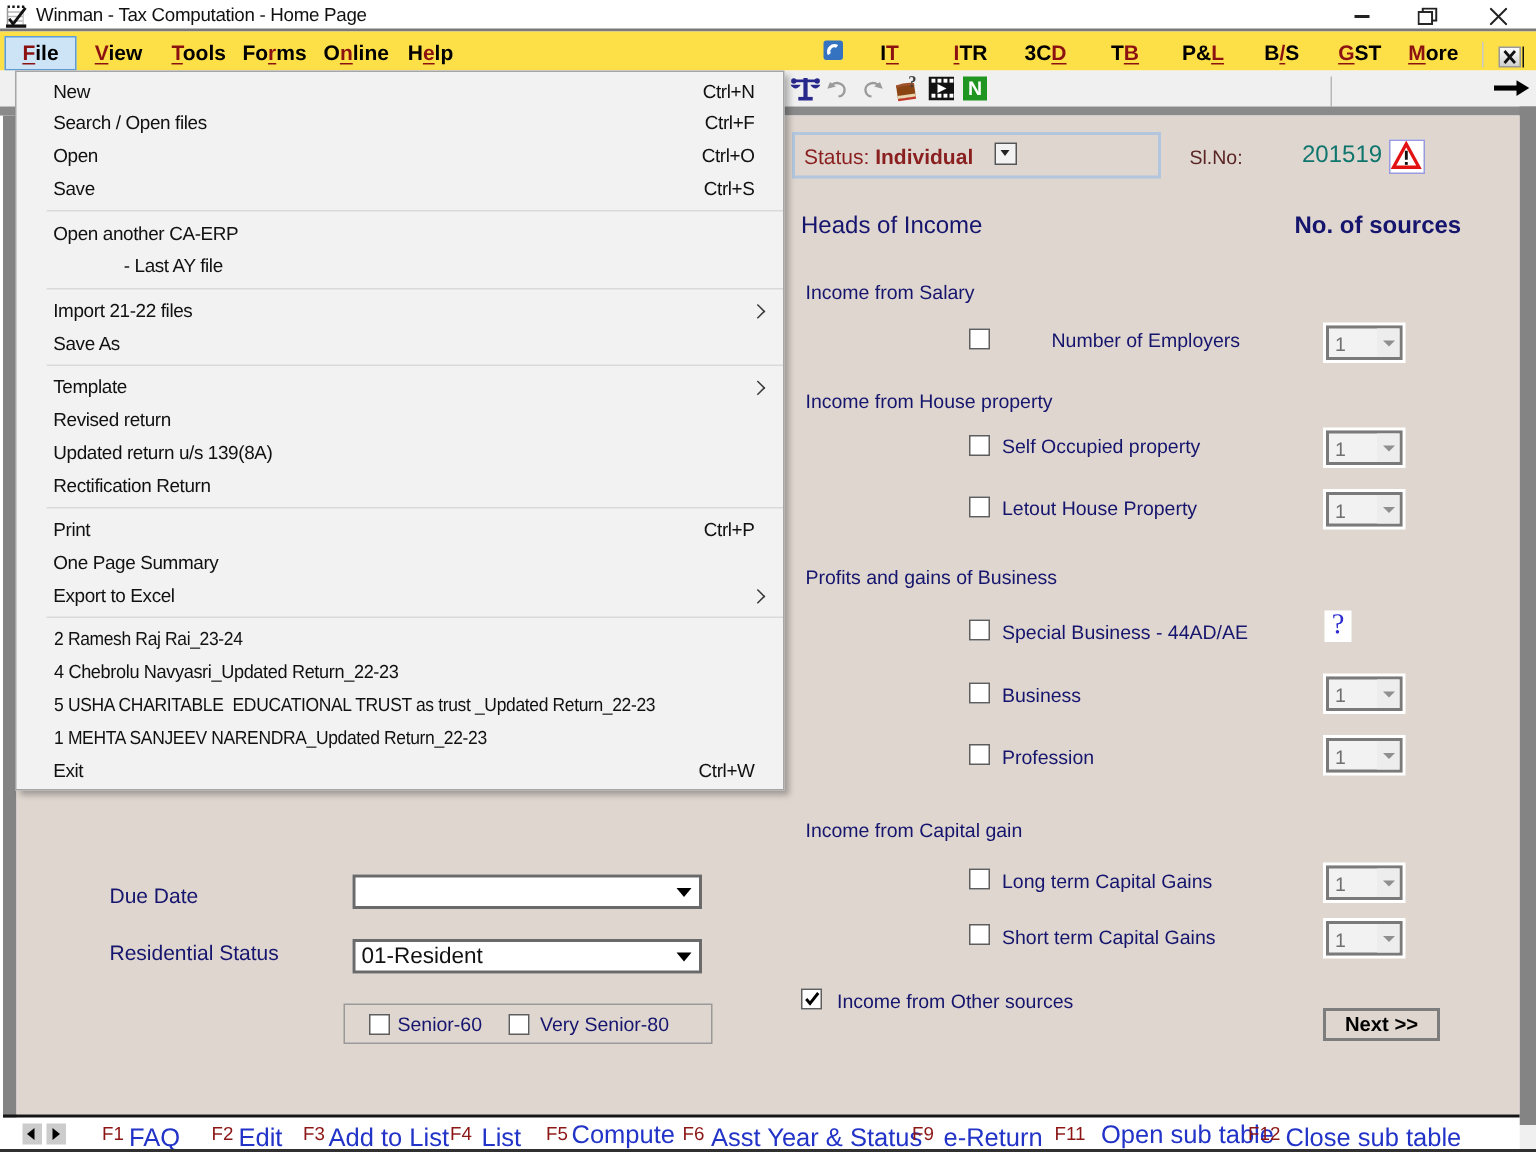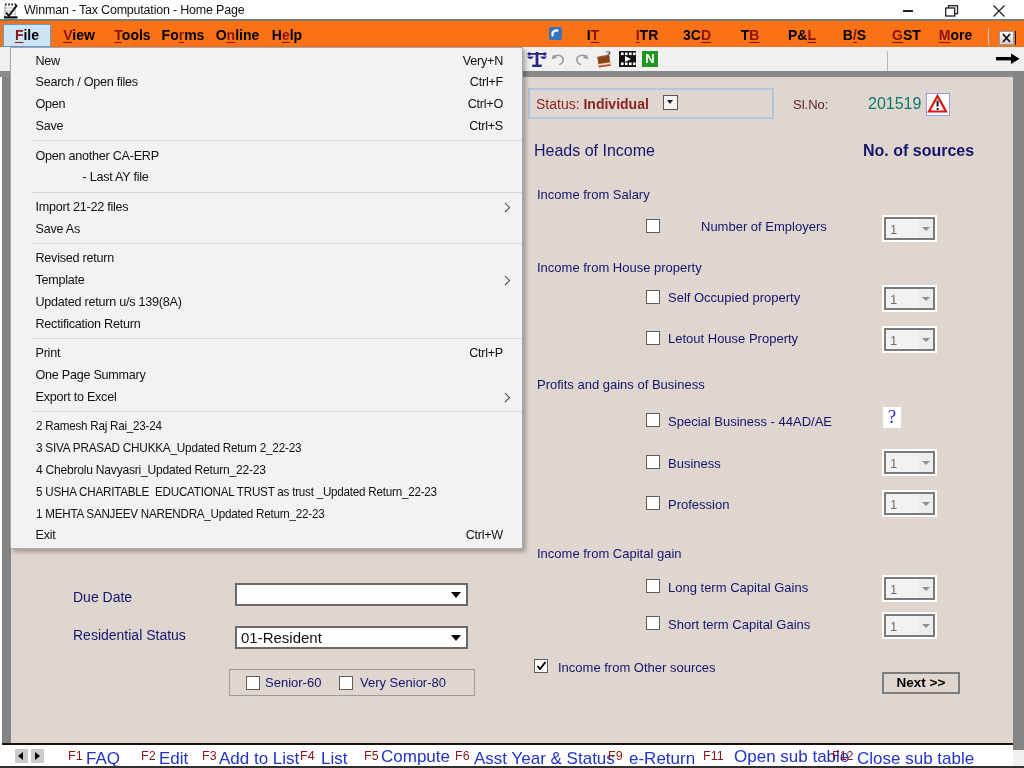--- a/index.html
+++ b/index.html
@@ -4,21 +4,21 @@
 *{margin:0;padding:0;box-sizing:border-box}
 html,body{width:1024px;height:768px;overflow:hidden}
 body{font-family:"Liberation Sans",sans-serif;position:relative;background:#fff;-webkit-font-smoothing:antialiased}
 .abs{position:absolute}
 .nav{color:#15156e}
 
 #titlebar{left:0;top:0;width:1024px;height:19px;background:#fff}
 #title-text{left:24px;top:3px;font-size:12.5px;color:#111}
 #title-underline{left:0;top:19px;width:1024px;height:2px;background:#7a7a7a}
 
-#menubar{left:0;top:21px;width:1024px;height:26px;background:#f97316}
+#menubar{left:0;top:21px;width:1024px;height:26px;background:#fde047}
 .mitem{position:absolute;top:3px;height:22px;line-height:22px;font-weight:bold;font-size:14px;color:#000;text-align:center}
 .mitem u,.acc{color:#8c1212;text-decoration:none}
 .mitem u{text-decoration:underline;text-decoration-thickness:1.2px;text-underline-offset:2px}
 #file-sel{left:3px;top:3px;width:48px;height:23px;background:#cde4f7;border:1px solid #5f9bd5}
 
 #toolbar{left:0;top:47px;width:1024px;height:24px;background:#f0f0f0}
 #grayband{left:0;top:71px;width:1024px;height:6px;background:#8a8a8a}
 
 #leftframe{left:2px;top:77px;width:9px;height:675px;background:#848484}
 #rightframe{left:1013px;top:71px;width:11px;height:679px;background:#848484}
@@ -264,21 +264,21 @@
   </div>
 <div class="abs" style="left:229px;top:669px;width:246px;height:27px;border:1px solid #9a9a9a"></div>
 <div class="cb" style="left:246px;top:676px"></div>
 <div class="sect" style="left:265px;top:675px">Senior-60</div>
 <div class="cb" style="left:339px;top:676px"></div>
 <div class="sect" style="left:360px;top:675px">Very Senior-80</div>
 
 <div class="abs" id="filemenu" style="left:9.5px;top:47px;width:513.5px;background:#f2f2f2;border:1px solid #a6a6a6;box-shadow:3px 3px 4px rgba(0,0,0,0.28);padding:1.8px 0 2px 0">
 <div class="mi">
       <span style="white-space:pre">New</span>
-      <span class="sc">Very+N</span>
+      <span class="sc">Ctrl+N</span>
     </div>
 <div class="mi">
       <span style="white-space:pre">Search / Open files</span>
       <span class="sc">Ctrl+F</span>
     </div>
 <div class="mi">
       <span style="white-space:pre">Open</span>
       <span class="sc">Ctrl+O</span>
     </div>
 <div class="mi">
@@ -295,50 +295,47 @@
 <div class="msep"></div>
 <div class="mi">
       <span style="white-space:pre">Import 21-22 files</span>
       <span class="chev"></span>
     </div>
 <div class="mi">
       <span style="white-space:pre">Save As</span>
     </div>
 <div class="msep"></div>
 <div class="mi">
-      <span style="white-space:pre">Revised return</span>
-    </div>
-<div class="mi">
       <span style="white-space:pre">Template</span>
       <span class="chev"></span>
     </div>
 <div class="mi">
+      <span style="white-space:pre">Revised return</span>
+    </div>
+<div class="mi">
       <span style="white-space:pre">Updated return u/s 139(8A)</span>
     </div>
 <div class="mi">
       <span style="white-space:pre">Rectification Return</span>
     </div>
 <div class="msep"></div>
 <div class="mi">
       <span style="white-space:pre">Print</span>
       <span class="sc">Ctrl+P</span>
     </div>
 <div class="mi">
       <span style="white-space:pre">One Page Summary</span>
     </div>
 <div class="mi">
       <span style="white-space:pre">Export to Excel</span>
       <span class="chev"></span>
     </div>
 <div class="msep"></div>
 <div class="mi">
       <span style="white-space:pre;transform:scaleX(0.925);transform-origin:left center">2 Ramesh Raj Rai_23-24</span>
-    </div>
-<div class="mi">
-      <span style="white-space:pre;transform:scaleX(0.935);transform-origin:left center">3 SIVA PRASAD CHUKKA_Updated Return 2_22-23</span>
     </div>
 <div class="mi">
       <span style="white-space:pre;transform:scaleX(0.96);transform-origin:left center">4 Chebrolu Navyasri_Updated Return_22-23</span>
     </div>
 <div class="mi">
       <span style="white-space:pre;transform:scaleX(0.925);transform-origin:left center">5 USHA CHARITABLE  EDUCATIONAL TRUST as trust _Updated Return_22-23</span>
     </div>
 <div class="mi">
       <span style="white-space:pre;transform:scaleX(0.925);transform-origin:left center">1 MEHTA SANJEEV NARENDRA_Updated Return_22-23</span>
     </div>

